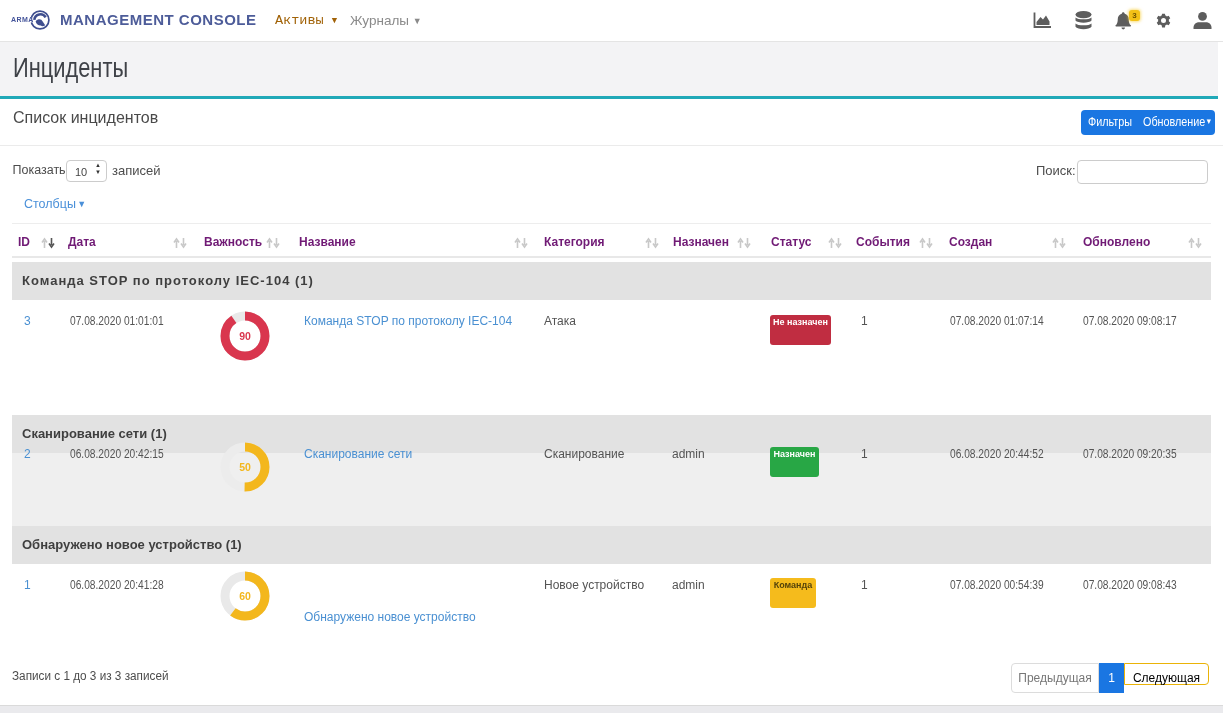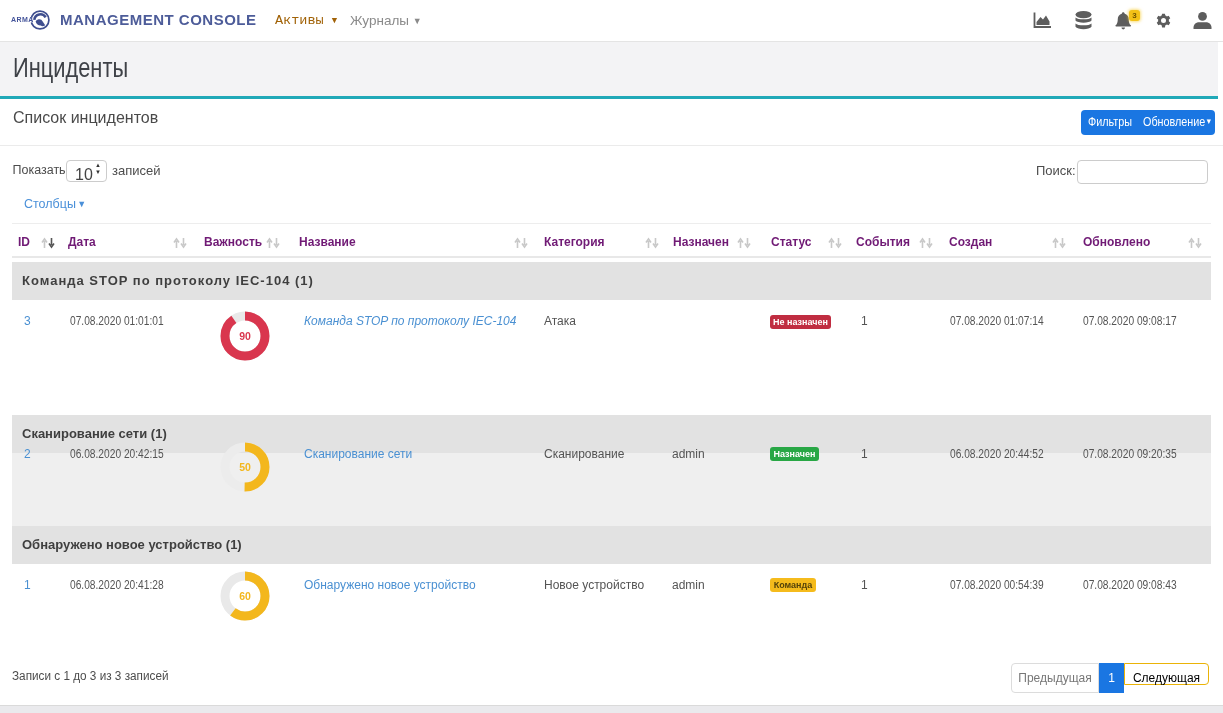--- a/index.html
+++ b/index.html
@@ -2,21 +2,21 @@
 <html><head>
 <meta charset="utf-8">
 <style>
   * { margin:0; padding:0; box-sizing:border-box; }
   html,body { background:#fff; width:1223px; height:713px; overflow:hidden; }
   body { font-family:"Liberation Sans",sans-serif; position:relative; }
   .abs { position:absolute; white-space:nowrap; }
   .t13 { font-size:12px; color:#545454; line-height:15px; }
   .cnd { transform:scaleX(0.85); transform-origin:0 0; }
   .link { color:#4a90d2; }
-  .badge { position:absolute; height:14px; border-radius:3px; color:#fff; font-size:9px;
+  .badge { position:absolute; height:30px; border-radius:3px; color:#fff; font-size:9px;
            font-weight:bold; text-align:center; line-height:14px; }
   .thx { font-size:12px; font-weight:bold; color:#701a75; line-height:14px; }
   .sort { font-size:11.5px; color:#c2c2c2; line-height:12px; letter-spacing:-1.5px; font-weight:bold; }
   .grp { position:absolute; left:12px; width:1199px; height:38px; background:#e2e2e2;
          font-size:13px; font-weight:bold; color:#3f3f3f; line-height:38px; padding-left:10px; }
 </style>
 </head>
 <body>
 
 <div class="abs" style="left:0;top:0;width:1223px;height:42px;background:#fff;border-bottom:1px solid #e4e4e4;"></div>
@@ -61,21 +61,21 @@
 
 <div class="abs" style="left:0;top:99px;width:1223px;height:47px;border-bottom:1px solid #ebebeb;background:#fff;"></div>
 <div class="abs" style="left:13px;top:108px;font-size:16px;color:#4a4a4a;line-height:20px;">Список инцидентов</div>
 <div class="abs" style="left:1081px;top:110px;width:134px;height:25px;background:#1a76e2;border-radius:4px;color:#fff;font-size:12px;line-height:25px;">
   <span style="position:absolute;left:7px;transform:scaleX(0.9);transform-origin:0 50%;">Фильтры</span>
   <span style="position:absolute;left:62px;transform:scaleX(0.9);transform-origin:0 50%;">Обновление<span style="font-size:8px;position:relative;top:-2px;">▼</span></span>
 </div>
 
 <div class="abs" style="left:12.5px;top:163px;font-size:12.5px;color:#4c4c4c;">Показать</div>
 <div class="abs" style="left:66px;top:160px;width:41px;height:22px;border:1px solid #ccc;border-radius:4px;background:#fff;">
-  <span style="position:absolute;left:8px;top:4.5px;font-size:16px;color:#444;">10</span>
+  <span style="position:absolute;left:8px;top:4.5px;font-size:11px;color:#444;">10</span>
   <span style="position:absolute;right:5px;top:1px;font-size:6px;color:#333;line-height:7px;">▲<br>▼</span>
 </div>
 <div class="abs" style="left:112px;top:163px;font-size:13px;color:#4c4c4c;">записей</div>
 <div class="abs" style="left:1036px;top:163px;font-size:13px;color:#4c4c4c;">Поиск:</div>
 <div class="abs" style="left:1077px;top:160px;width:131px;height:24px;border:1px solid #ccc;border-radius:4px;background:#fff;"></div>
 <div class="abs" style="left:24px;top:197px;font-size:12.5px;color:#4a90d9;">Столбцы <span style="font-size:9px;position:relative;top:-1px;margin-left:-2px;">▼</span></div>
 
 <div class="abs" style="left:12px;top:223px;width:1199px;height:1px;background:#ededed;"></div>
 
 <div class="abs thx" style="left:18px;top:235px;">ID</div>
@@ -137,21 +137,21 @@
 <div class="grp" style="top:395px;margin-top:20px;">Сканирование сети (1)</div>
 <div class="grp" style="top:526px;">Обнаружено новое устройство (1)</div>
 
 <div class="abs t13 link" style="left:24px;top:314px;">3</div>
 <div class="abs t13 cnd" style="left:70px;top:314px;">07.08.2020 01:01:01</div>
 <svg class="abs" style="left:220px;top:311px;" width="50" height="50" viewBox="0 0 50 50">
   <circle cx="25" cy="25" r="20" fill="none" stroke="#e9e9e9" stroke-width="9"></circle>
   <circle cx="25" cy="25" r="20" fill="none" stroke="#d9364e" stroke-width="9" stroke-dasharray="113.1 125.7" transform="rotate(-90 25 25)"></circle>
   <text x="25" y="29" text-anchor="middle" font-size="10.5" font-weight="bold" fill="#d9364e">90</text>
 </svg>
-<div class="abs t13 link" style="left:304px;top:314px;font-style:italic;">Команда STOP по протоколу IEC-104</div>
+<div class="abs t13 link" style="left:304px;top:314px;">Команда STOP по протоколу IEC-104</div>
 <div class="abs t13" style="left:544px;top:314px;">Атака</div>
 <div class="badge" style="left:770px;top:315px;width:61px;background:#c02d41;">Не назначен</div>
 <div class="abs t13" style="left:861px;top:314px;">1</div>
 <div class="abs t13 cnd" style="left:950px;top:314px;">07.08.2020 01:07:14</div>
 <div class="abs t13 cnd" style="left:1083px;top:314px;">07.08.2020 09:08:17</div>
 
 <div class="abs t13 link" style="left:24px;top:447px;">2</div>
 <div class="abs t13 cnd" style="left:70px;top:447px;">06.08.2020 20:42:15</div>
 <svg class="abs" style="left:220px;top:442px;" width="50" height="50" viewBox="0 0 50 50">
   <circle cx="25" cy="25" r="20" fill="none" stroke="#ececec" stroke-width="9"></circle>
@@ -166,21 +166,21 @@
 <div class="abs t13 cnd" style="left:950px;top:447px;">06.08.2020 20:44:52</div>
 <div class="abs t13 cnd" style="left:1083px;top:447px;">07.08.2020 09:20:35</div>
 
 <div class="abs t13 link" style="left:24px;top:578px;">1</div>
 <div class="abs t13 cnd" style="left:70px;top:578px;">06.08.2020 20:41:28</div>
 <svg class="abs" style="left:220px;top:571px;" width="50" height="50" viewBox="0 0 50 50">
   <circle cx="25" cy="25" r="20" fill="none" stroke="#e9e9e9" stroke-width="9"></circle>
   <circle cx="25" cy="25" r="20" fill="none" stroke="#f3b71d" stroke-width="9" stroke-dasharray="75.4 125.7" transform="rotate(-90 25 25)"></circle>
   <text x="25" y="29" text-anchor="middle" font-size="10.5" font-weight="bold" fill="#f3b71d">60</text>
 </svg>
-<div class="abs t13 link" style="left:304px;top:578px;text-align:center;">Обнаружено новое устройство</div>
+<div class="abs t13 link" style="left:304px;top:610px;text-align:center;">Обнаружено новое устройство</div>
 <div class="abs t13" style="left:544px;top:578px;">Новое устройство</div>
 <div class="abs t13" style="left:672px;top:578px;">admin</div>
 <div class="badge" style="left:770px;top:578px;width:46px;background:#f5bb1c;color:#55430a;">Команда</div>
 <div class="abs t13" style="left:861px;top:578px;">1</div>
 <div class="abs t13 cnd" style="left:950px;top:578px;">07.08.2020 00:54:39</div>
 <div class="abs t13 cnd" style="left:1083px;top:578px;">07.08.2020 09:08:43</div>
 
 <div class="abs" style="left:12px;top:669px;font-size:12.5px;color:#4c4c4c;transform:scaleX(0.94);transform-origin:0 0;">Записи с 1 до 3 из 3 записей</div>
 <div class="abs" style="left:1011px;top:663px;height:30px;">
   <span style="position:absolute;left:0;width:88px;height:30px;border:1px solid #dcdcdc;border-radius:4px 0 0 4px;background:#fff;color:#777;font-size:12px;text-align:center;line-height:28px;display:inline-block;">Предыдущая</span>

